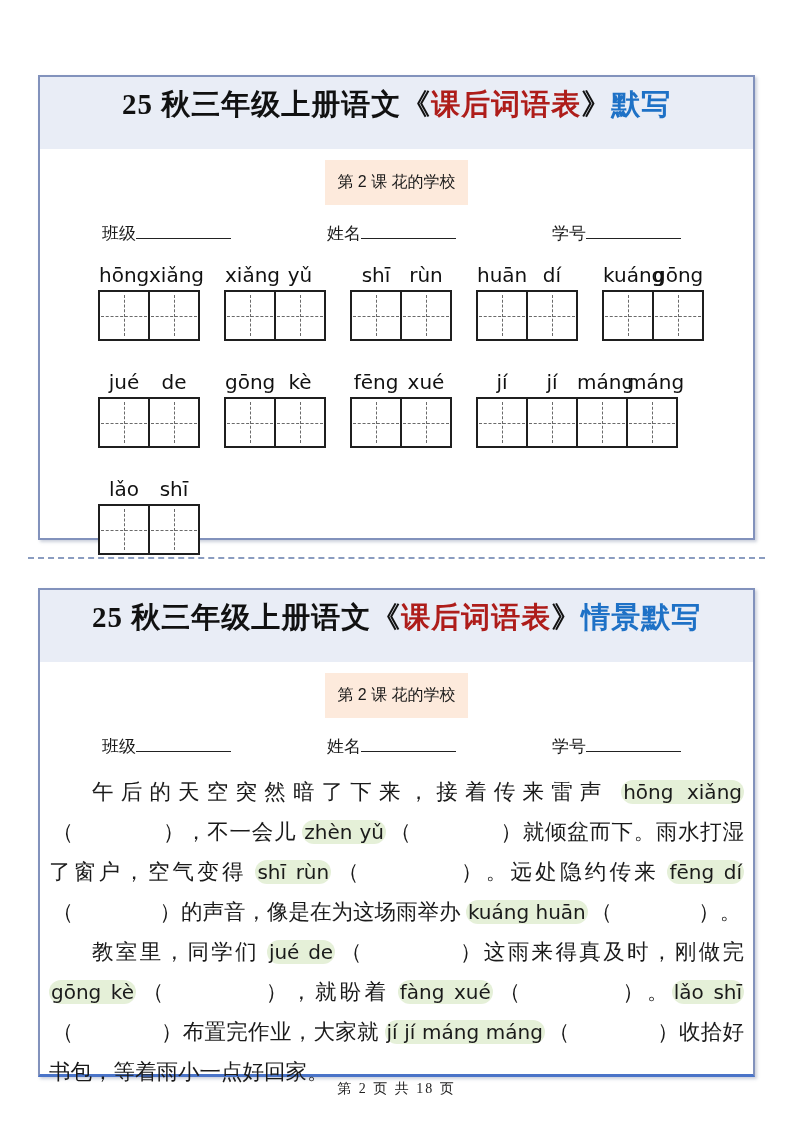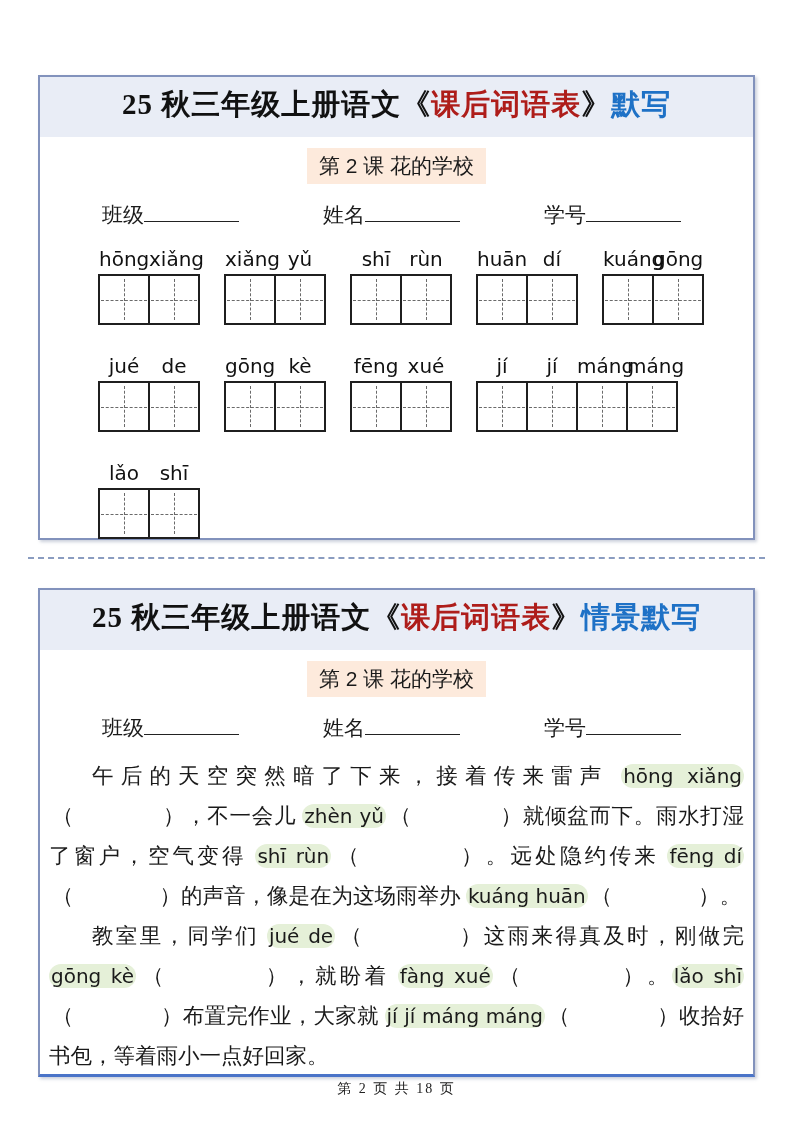--- a/index.html
+++ b/index.html
@@ -11,37 +11,37 @@
   .sheet-box{
     position:absolute;left:38px;width:713px;background:#fff;
     border:2px solid var(--box-border,#8292bc);
     box-shadow:2px 2px 3px rgba(140,150,175,.45);
   }
   #box1{top:75px;height:461px;}
   #box2{top:588px;height:484px;border-bottom:3px solid #4a74c8;}
 
   .band{
     background:var(--header-bg,#e9edf6);
-    text-align:center;padding:8px 0 12px;
+    text-align:center;padding:8px 0 24px;
     font-weight:bold;font-size:29px;letter-spacing:1px;
   }
   .t-black{color:#111;}
   .t-red{color:var(--title-red,#ae1d1a);}
   .t-blue{color:var(--title-blue,#1e71c6);}
 
   .subtitle-wrap{text-align:center;margin-top:11px;}
   .subtitle{
     display:inline-block;background:var(--subtitle-bg,#fdeadc);
-    padding:4px 12px;font-size:21px;
+    padding:12px 12px;font-size:16px;
     font-family:"Liberation Sans","DejaVu Sans",sans-serif;
   }
 
   .fields{
     display:flex;justify-content:space-between;
-    padding:0 72px 0 62px;margin-top:17px;font-size:21px;
+    padding:0 72px 0 62px;margin-top:17px;font-size:17px;
   }
   .field{white-space:nowrap;}
   .underline{
     display:inline-block;width:95px;height:2px;
     border-bottom:1.5px solid #222;vertical-align:baseline;
   }
 
   .grid-area{padding:18px 0 0 58px;}
   .grid-row{display:flex;gap:24px;margin-bottom:29px;align-items:flex-end;}
   .word-group{}

